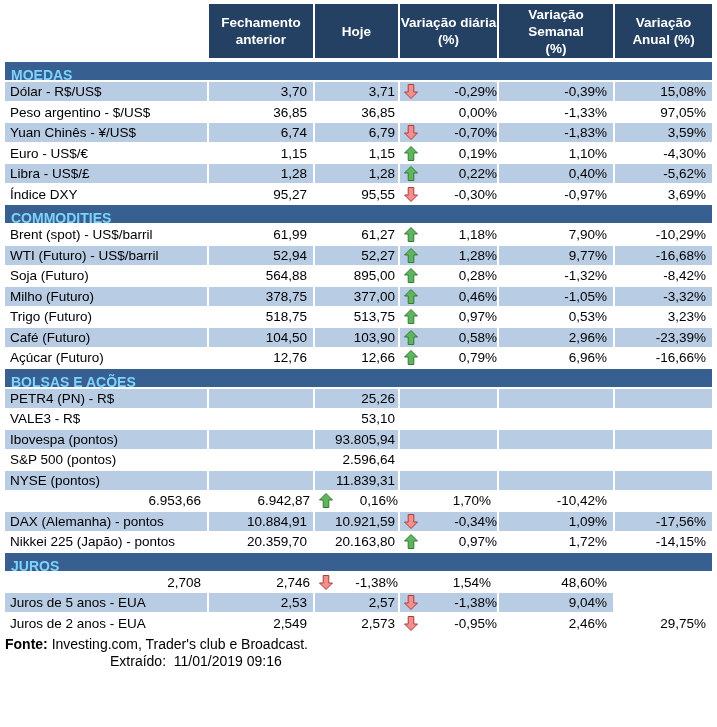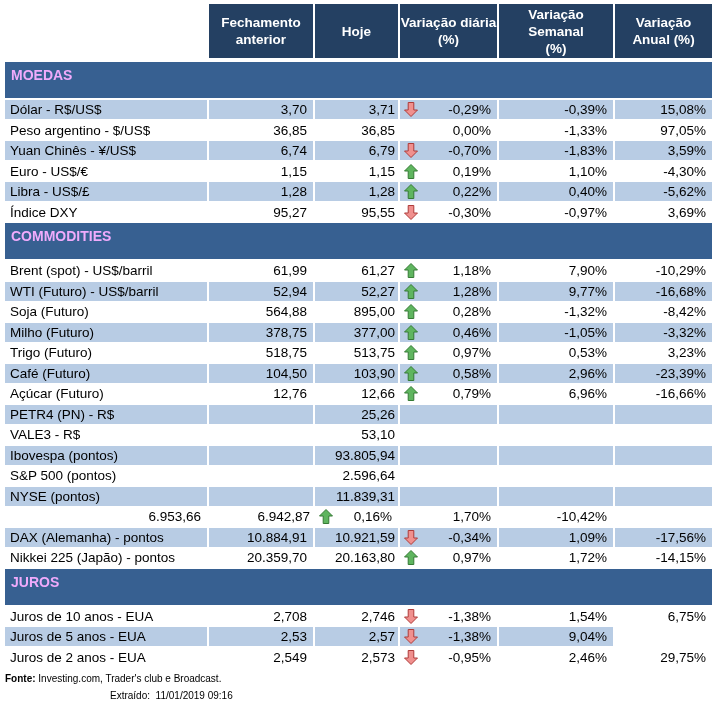--- a/index.html
+++ b/index.html
@@ -25,43 +25,43 @@
     font-weight: bold;
     font-size: 13.5px;
     line-height: 17px;
     display: flex; align-items: center; justify-content: center;
     text-align: center;
     white-space: pre-line;
   }
   .hcell.corner { background: #ffffff; }
   
   .band {
-    height: 36px; line-height: 26px;
+    height: 18px; line-height: 26px;
     background: #376091;
-    color: #f0abfc; font-weight: bold; font-size: 14px;
+    color: #7dd3fc; font-weight: bold; font-size: 14px;
     padding-left: 6px;
     margin-bottom: 2px;
   }
   
   .data-row { margin-bottom: 1.5px; }
   .cell {
     height: 19px; line-height: 19px;
     font-size: 13.5px;
     white-space: nowrap; overflow: hidden;
     background: transparent;
   }
   .data-row.shaded .cell { background: #B8CCE4; }
   .cell.label { text-align: left; padding-left: 5px; }
   .cell.num   { text-align: right; padding-right: 6px; }
   .cell.fech  { text-align: right; padding-right: 3px; }
-  .cell.diaria { position: relative; text-align: right; padding-right: 6px; }
+  .cell.diaria { position: relative; text-align: right; }
   .arrow { position: absolute; left: 4px; top: 2px; width: 14px; height: 15px; }
   .arrow svg { display: block; }
   
-  .footer { margin-top: 3px; font-size: 10px; line-height: 17px; }
+  .footer { margin-top: 3px; font-size: 14px; line-height: 17px; }
   .footer .b { font-weight: bold; }
   .extraido-line { padding-left: 105px; }
 </style>
 </head>
 <body>
 
 <div class="sheet">
 
   <div class="grid-row header-row">
     <div class="hcell corner"></div>
@@ -224,20 +224,21 @@
         <div class="cell num">12,76</div>
         <div class="cell fech">12,66</div>
         <div class="cell diaria"><span class="arrow">
             <svg width="14" height="15" viewBox="0 0 14 15">
               <path d="M7 0.5 L13.5 7 H9.8 V14.5 H4.2 V7 H0.5 Z" fill="#5FB55F" stroke="#357A35" stroke-width="1"></path>
             </svg>
           </span><span>0,79%</span></div>
         <div class="cell num">6,96%</div>
         <div class="cell num">-16,66%</div>
       </div>
+      <div class="band">BOLSAS E AÇÕES</div>
       <div class="grid-row data-row shaded">
         <div class="cell label">PETR4 (PN) - R$</div>
         <div class="cell num"></div>
         <div class="cell fech">25,26</div>
         <div class="cell diaria"></div>
         <div class="cell num"></div>
         <div class="cell num"></div>
       </div>
       <div class="grid-row data-row">
         <div class="cell label">VALE3 - R$</div>
@@ -301,30 +302,29 @@
         <div class="cell diaria"><span class="arrow">
             <svg width="14" height="15" viewBox="0 0 14 15">
               <path d="M7 0.5 L13.5 7 H9.8 V14.5 H4.2 V7 H0.5 Z" fill="#5FB55F" stroke="#357A35" stroke-width="1"></path>
             </svg>
           </span><span>0,97%</span></div>
         <div class="cell num">1,72%</div>
         <div class="cell num">-14,15%</div>
       </div>
       <div class="band">JUROS</div>
       <div class="grid-row data-row">
-        <div class="cell label">Juros de 10 anos - EUA</div>
         <div class="cell num">2,708</div>
         <div class="cell fech">2,746</div>
         <div class="cell diaria"><span class="arrow">
             <svg width="14" height="15" viewBox="0 0 14 15">
               <path d="M7 14.5 L0.5 8 H4.2 V0.5 H9.8 V8 H13.5 Z" fill="#F0908E" stroke="#AE3B39" stroke-width="1"></path>
             </svg>
           </span><span>-1,38%</span></div>
         <div class="cell num">1,54%</div>
-        <div class="cell num">6,75%</div>
+        <div class="cell num">48,60%</div>
       </div>
       <div class="grid-row data-row shaded">
         <div class="cell label">Juros de 5 anos - EUA</div>
         <div class="cell num">2,53</div>
         <div class="cell fech">2,57</div>
         <div class="cell diaria"><span class="arrow">
             <svg width="14" height="15" viewBox="0 0 14 15">
               <path d="M7 14.5 L0.5 8 H4.2 V0.5 H9.8 V8 H13.5 Z" fill="#F0908E" stroke="#AE3B39" stroke-width="1"></path>
             </svg>
           </span><span>-1,38%</span></div>

